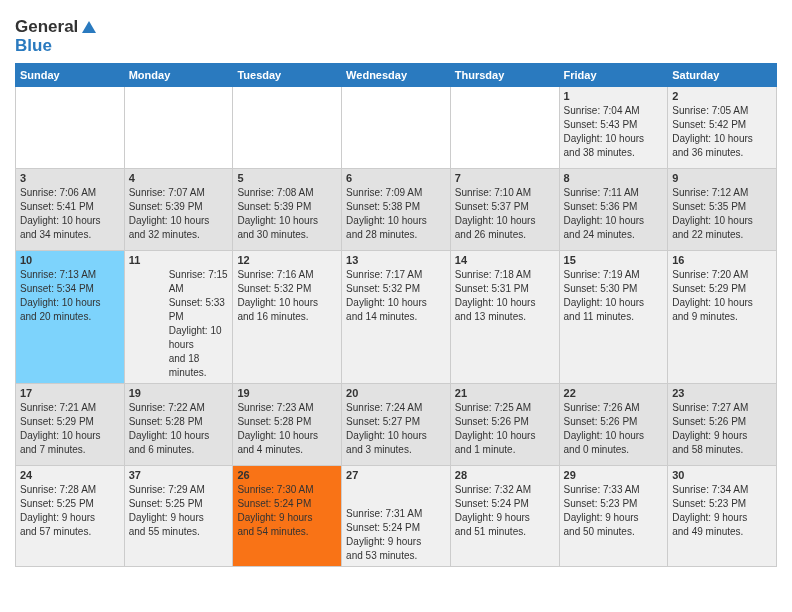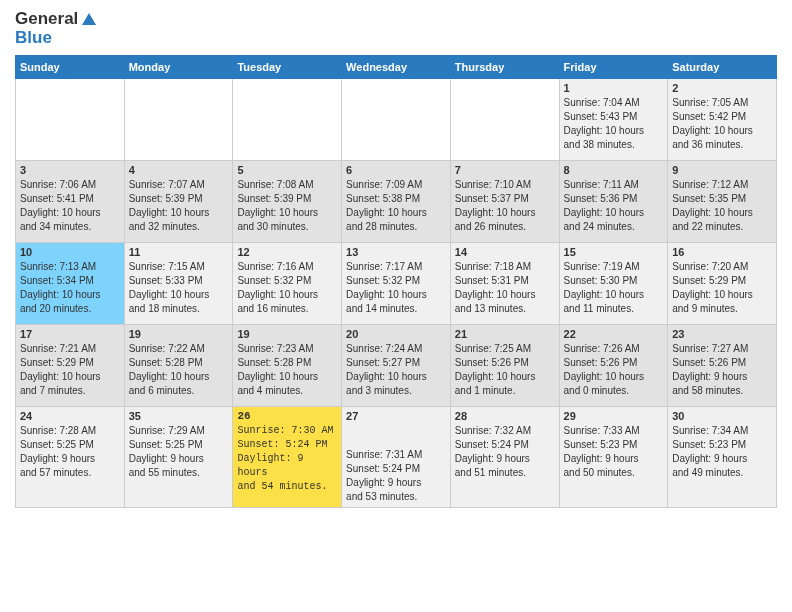--- a/index.html
+++ b/index.html
@@ -16,20 +16,21 @@
     }
     .header-row {
       display: flex;
       align-items: flex-start;
       justify-content: space-between;
       margin-bottom: 8px;
     }
     .logo {
       display: flex;
       align-items: flex-end;
+      margin-top: 8px;
     }
     .title-block {
       text-align: right;
     }
     .month-title {
       font-size: 32px;
       font-weight: normal;
       color: #333;
       line-height: 1.1;
     }
@@ -193,21 +194,21 @@
         <tr>
           <td style="background: #7dd3fc;">
             <span class="day-num">10</span>
             <div class="day-info" style="white-space: pre-line;">Sunrise: 7:13 AM
 Sunset: 5:34 PM
 Daylight: 10 hours
 and 20 minutes.</div>
           </td>
           <td style="background: rgb(240, 240, 240);">
             <span class="day-num">11</span>
-            <div class="day-info" style="white-space: pre-line;">Sunrise: 7:15 AM
+            <div class="day-info" style="white-space: pre-line; margin-left: 40px;">Sunrise: 7:15 AM
 Sunset: 5:33 PM
 Daylight: 10 hours
 and 18 minutes.</div>
           </td>
           <td style="background: rgb(240, 240, 240);">
             <span class="day-num">12</span>
             <div class="day-info" style="white-space: pre-line;">Sunrise: 7:16 AM
 Sunset: 5:32 PM
 Daylight: 10 hours
 and 16 minutes.</div>
@@ -294,27 +295,27 @@
         </tr>
         <tr>
           <td style="background: rgb(240, 240, 240);">
             <span class="day-num">24</span>
             <div class="day-info" style="white-space: pre-line;">Sunrise: 7:28 AM
 Sunset: 5:25 PM
 Daylight: 9 hours
 and 57 minutes.</div>
           </td>
           <td style="background: rgb(240, 240, 240);">
-            <span class="day-num">35</span>
+            <span class="day-num">37</span>
             <div class="day-info" style="white-space: pre-line;">Sunrise: 7:29 AM
 Sunset: 5:25 PM
 Daylight: 9 hours
 and 55 minutes.</div>
           </td>
-          <td style="background: #fde047; font-family: Liberation Mono, monospace;">
+          <td style="background: #f97316;">
             <span class="day-num">26</span>
             <div class="day-info" style="white-space: pre-line;">Sunrise: 7:30 AM
 Sunset: 5:24 PM
 Daylight: 9 hours
 and 54 minutes.</div>
           </td>
           <td style="background: rgb(240, 240, 240);">
             <span class="day-num">27</span>
             <div class="day-info" style="white-space: pre-line; margin-top: 26px;">Sunrise: 7:31 AM
 Sunset: 5:24 PM

